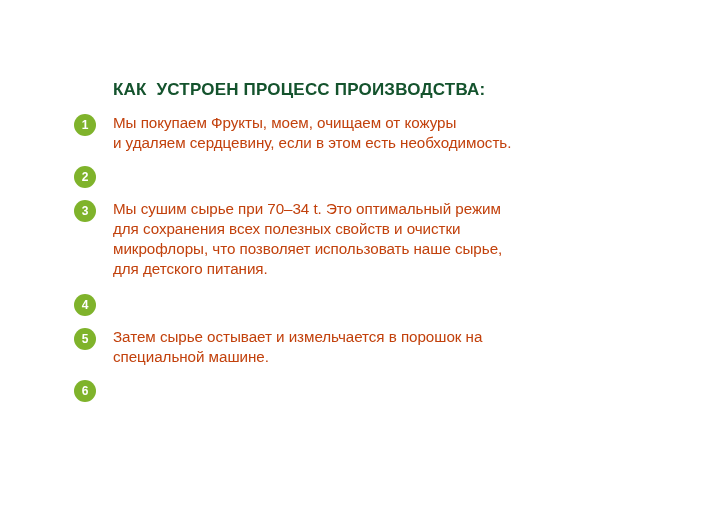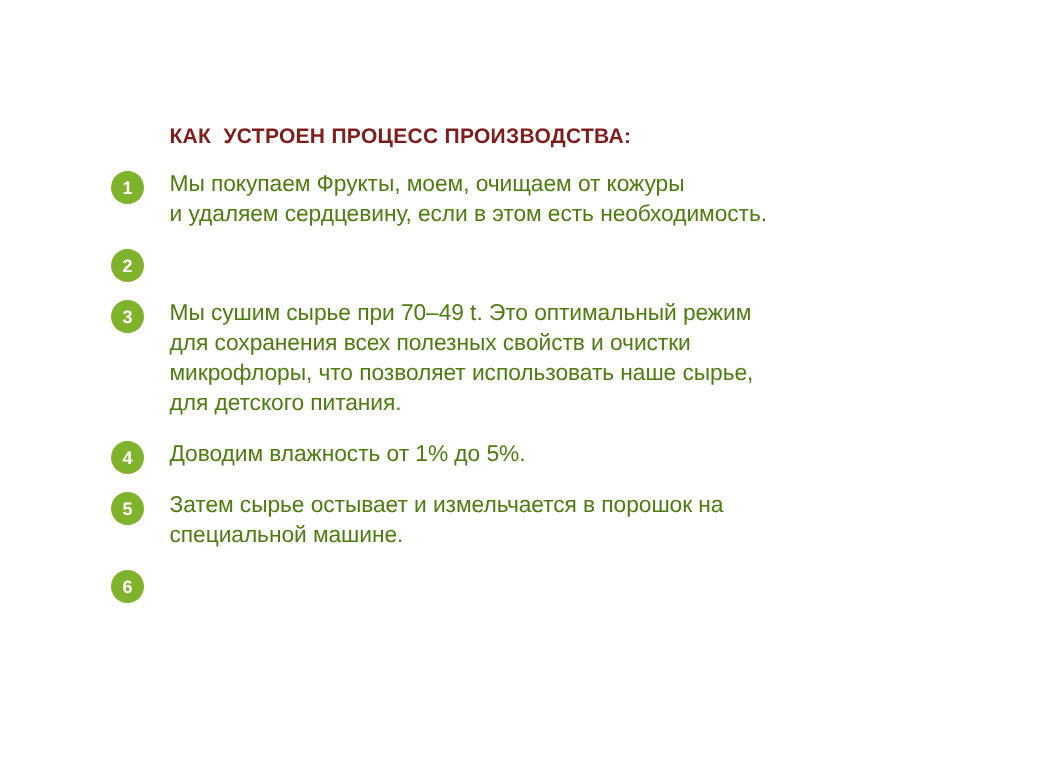--- a/index.html
+++ b/index.html
@@ -24,22 +24,22 @@
   }
 
   .content {
     position: absolute;
     left: 74px;
     top: 78px;
     width: 600px;
   }
 
   .slide-title {
-    color: #7f1d1d;
-    font-size: 14px;
+    color: #14532d;
+    font-size: 17px;
     font-weight: 700;
     letter-spacing: 0.2px;
     line-height: 24px;
     margin: 0 0 11px 39px;
     white-space: pre;
     font-family: "Liberation Sans", "DejaVu Sans", sans-serif;
   }
 
   .steps {
     list-style: none;
@@ -67,21 +67,21 @@
     color: #ffffff;
     font-size: 12px;
     font-weight: 700;
     line-height: 22px;
     text-align: center;
     user-select: none;
   }
 
   .step-text {
     display: block;
-    color: #4d7c0f;
+    color: #c2410c;
     font-size: 15.2px;
     line-height: 20px;
     white-space: pre-line;
     font-weight: 400;
     letter-spacing: -0.05px;
   }
 
   
   .step.s1 { margin-bottom: 12px; }
   .step.s2 { margin-bottom: 12px; }
@@ -104,29 +104,28 @@
         <span class="step-text">Мы покупаем Фрукты, моем, очищаем от кожуры
 и удаляем сердцевину, если в этом есть необходимость.</span>
       </li>
 
       <li class="step s2">
         <span class="step-badge">2</span>
       </li>
 
       <li class="step s3">
         <span class="step-badge">3</span>
-        <span class="step-text">Мы сушим сырье при 70–49 t. Это оптимальный режим
+        <span class="step-text">Мы сушим сырье при 70–34 t. Это оптимальный режим
 для сохранения всех полезных свойств и очистки
 микрофлоры, что позволяет использовать наше сырье,
 для детского питания.</span>
       </li>
 
       <li class="step s4">
         <span class="step-badge">4</span>
-        <span class="step-text">Доводим влажность от 1% до 5%.</span>
       </li>
 
       <li class="step s5">
         <span class="step-badge">5</span>
         <span class="step-text">Затем сырье остывает и измельчается в порошок на
 специальной машине.</span>
       </li>
 
       <li class="step s6">
         <span class="step-badge">6</span>

